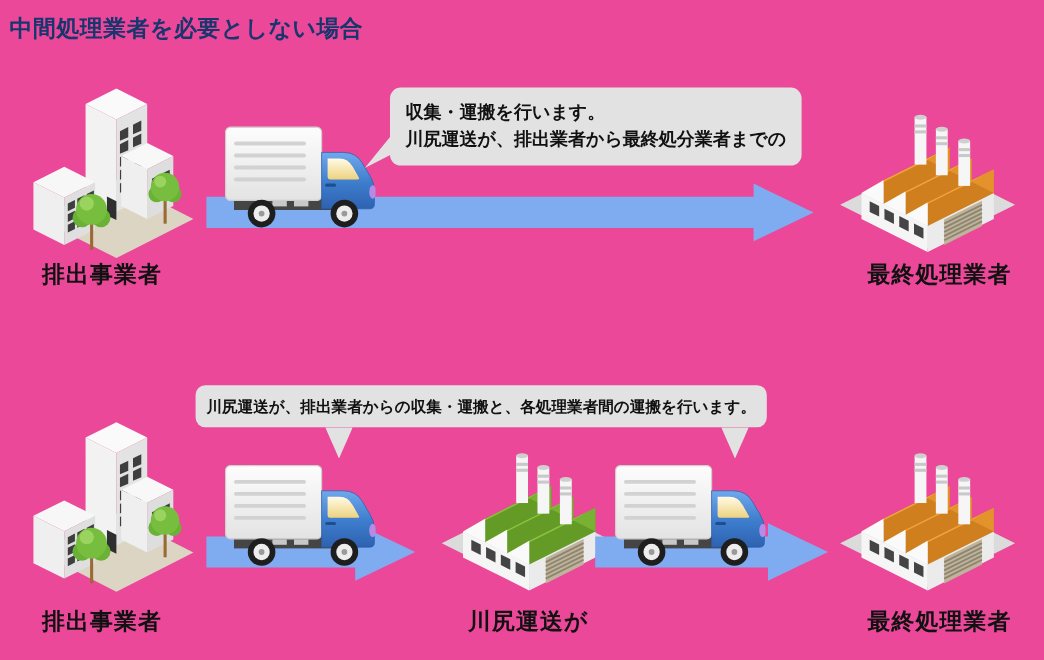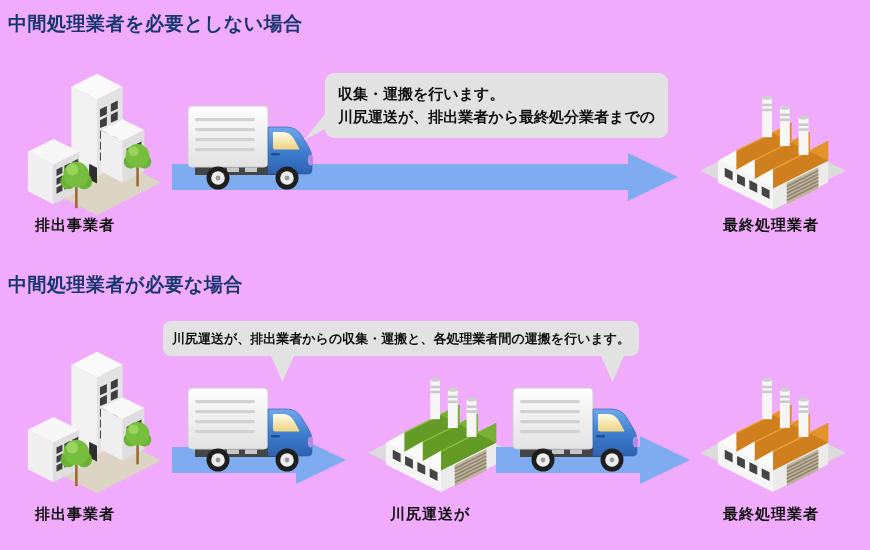--- a/index.html
+++ b/index.html
@@ -1,25 +1,25 @@
 <!DOCTYPE html>
 <html><head>
 <meta charset="utf-8">
 <style>
   html,body{margin:0;padding:0;background:#fff;}
   .canvas{
-    position:relative;width:870px;height:550px;background:#f0abfc;overflow:hidden;
+    position:relative;width:870px;height:550px;background:#ec4899;overflow:hidden;
     font-family:"Liberation Sans","DejaVu Sans",sans-serif;
   }
   .abs{position:absolute;}
   .section-title{
     font-size:19px;font-weight:bold;color:#17366e;letter-spacing:0.5px;white-space:nowrap;
   }
   .entity-label{
-    font-size:15px;font-weight:bold;color:#111;letter-spacing:1px;white-space:nowrap;
+    font-size:19px;font-weight:bold;color:#111;letter-spacing:1px;white-space:nowrap;
   }
   .bubble{
     background:#e2e2e2;border-radius:9px;color:#111;font-weight:bold;
     font-size:15px;line-height:1.55;padding:9px 13px;white-space:nowrap;
   }
   .bubble .tail-left{
     position:absolute;left:-21px;top:40px;width:22px;height:27px;background:#e2e2e2;
     clip-path:polygon(100% 0,0 100%,100% 58%);
   }
   .bubble2{
@@ -208,21 +208,20 @@
     <div>川尻運送が、排出業者から最終処分業者までの</div>
   </div>
 
   <svg class="abs factory-orange" style="left:698px;top:84px;" width="150" height="130" viewBox="0 0 152 132">
       <use href="#sym-factory"></use>
     </svg>
 
   <div class="abs entity-label" style="left:35px;top:216px;">排出事業者</div>
   <div class="abs entity-label" style="left:723px;top:216px;">最終処理業者</div>
 
-  <div class="abs section-title" style="left:8px;top:272px;">中間処理業者が必要な場合</div>
 
   <svg class="abs" style="left:26px;top:336px;" width="142" height="160" viewBox="0 0 142 162">
       <use href="#sym-building"></use>
     </svg>
 
   <div class="abs bubble2" style="left:163px;top:321px;">
     <div class="tail-down" style="left:108px;"></div>
     <div class="tail-down" style="left:438px;"></div>
     <div>川尻運送が、排出業者からの収集・運搬と、各処理業者間の運搬を行います。</div>
   </div>

